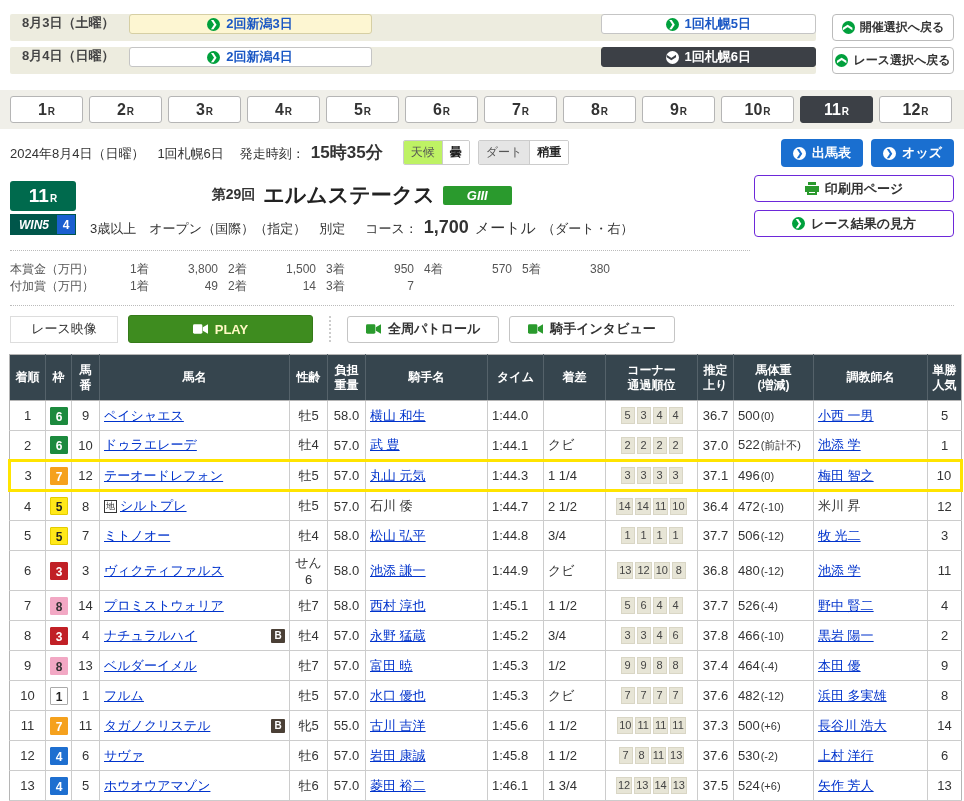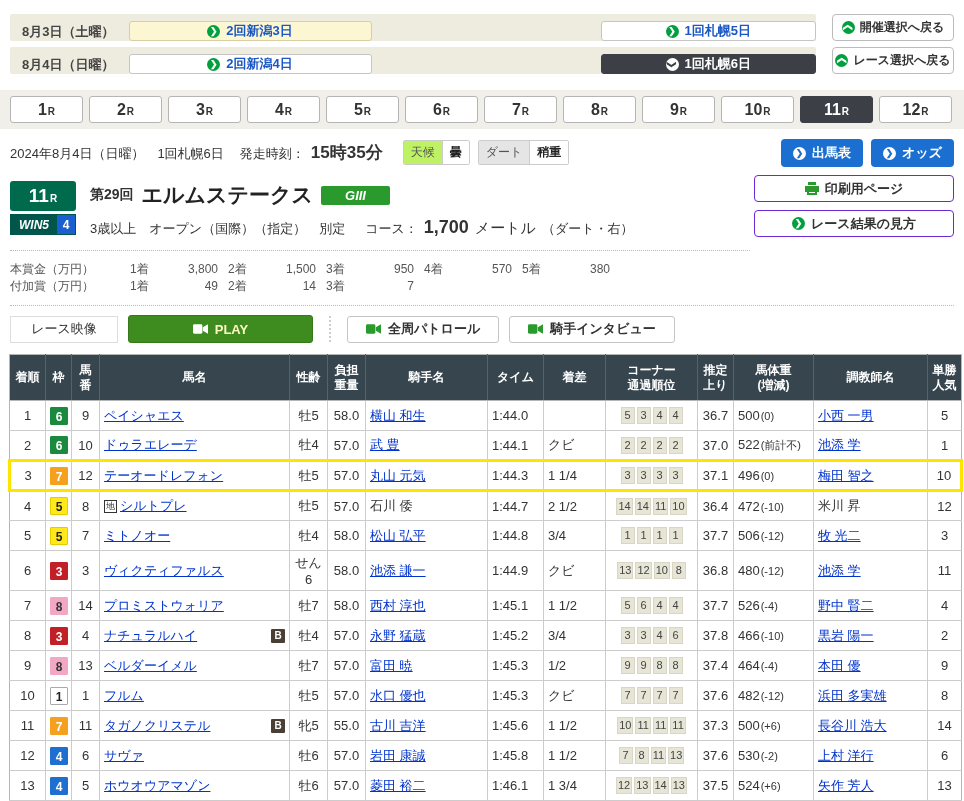--- a/index.html
+++ b/index.html
@@ -6,21 +6,21 @@
   html,body { margin:0; padding:0; }
   body {
     width:964px; height:801px; overflow:hidden;
     background:#fff; color:#333;
     font-family:"Liberation Sans", sans-serif;
     font-size:13px;
   }
   
   .topnav { padding:14px 10px 0 10px; }
   .cal-row { display:flex; align-items:stretch; height:27px; margin-bottom:6px; }
-  .cal-left { display:flex; align-items:flex-end; width:806px; background:#edecdf; border-radius:2px; }
+  .cal-left { display:flex; align-items:flex-start; width:806px; background:#edecdf; border-radius:2px; }
   .cal-date { width:118px; display:flex; align-items:center; justify-content:center; font-weight:bold; color:#444; font-size:13px; }
   .cal-btn { display:flex; align-items:center; justify-content:center; gap:6px; border-radius:3px;
              font-weight:bold; font-size:13px; cursor:pointer; }
   .cal-btn.b1 { width:246px; margin-left:2px; }
   .cal-btn.b2 { width:218px; margin-left:229px; }
   .cal-btn.cream { background:#fdf6d2; border:1px solid #d6cfa4; color:#1a57c4; }
   .cal-btn.white { background:#fff; border:1px solid #c5c5c5; color:#1a57c4; }
   .cal-btn.dark  { background:#3c4046; border:1px solid #3c4046; color:#fff; }
   .cal-side { margin-left:auto; width:122px; display:flex; align-items:center; justify-content:center; gap:5px;
               background:#fff; border:1px solid #bbb; border-radius:4px; font-weight:bold; color:#333; font-size:12px; cursor:pointer; }
@@ -57,21 +57,21 @@
   .badge-pair .v { padding:3px 7px; background:#fff; font-weight:bold; color:#222; border-left:1px solid #ccc; }
   .title-block { display:flex; gap:14px; margin-top:14px; padding-bottom:12px; border-bottom:1px dotted #bbb; width:740px; }
   .race-no-badge { width:66px; height:30px; background:#006a4d; color:#fff; border-radius:3px;
                    display:flex; align-items:center; justify-content:center; font-weight:bold; font-size:19px; }
   .race-no-badge .rsuf { font-size:10px; margin-left:1px; margin-top:5px; }
   .win5-badge { margin-top:3px; width:66px; height:21px; display:flex; border:1px solid #00564a; }
   .win5-left { flex:1; background:#00564a; color:#fff; font-style:italic; font-weight:bold; font-size:12px;
                display:flex; align-items:center; justify-content:center; letter-spacing:0; }
   .win5-num { width:18px; background:#1a5fd0; color:#fff; font-weight:bold; font-size:12px;
               display:flex; align-items:center; justify-content:center; }
-  .title-main { display:flex; flex-direction:column; gap:8px; }
+  .title-main { display:flex; flex-direction:column; gap:8px;align-items:center; }
   .title-line { display:flex; align-items:center; gap:8px; }
   .race-round { font-weight:bold; font-size:14px; }
   .race-name { font-weight:bold; font-size:21px; color:#222; }
   .grade-badge { background:#2a9a2d; color:#fff; font-weight:bold; font-size:13px; font-style:italic;
                  padding:2px 24px; border-radius:2px; }
   .cond-line { display:flex; align-items:baseline; gap:6px; font-size:13px; color:#333; }
   .course-label { margin-left:14px; }
   .course-value { font-weight:bold; font-size:18px; }
   .course-unit { font-size:15px; }
   

